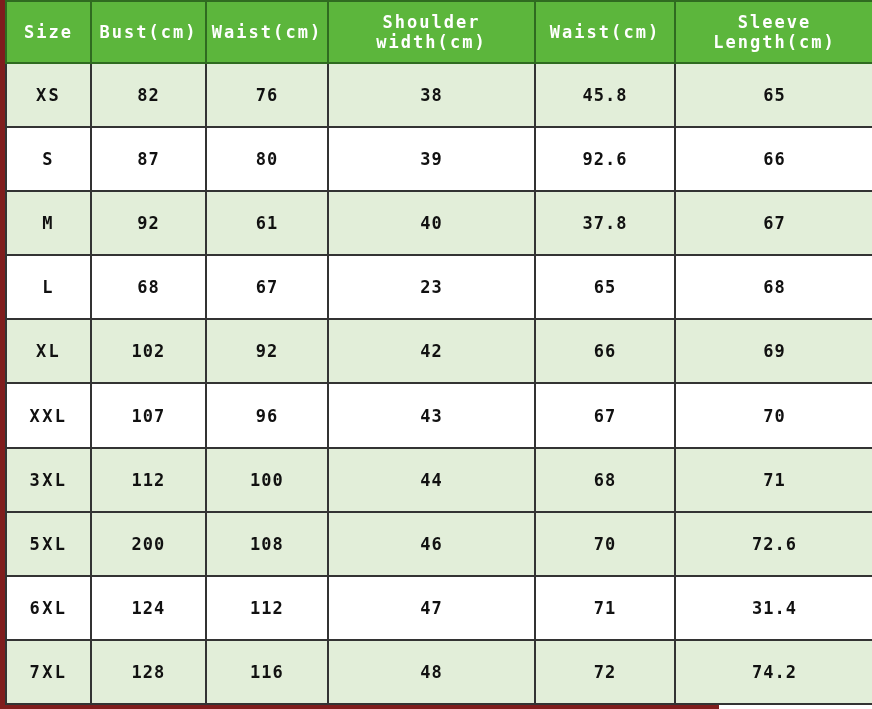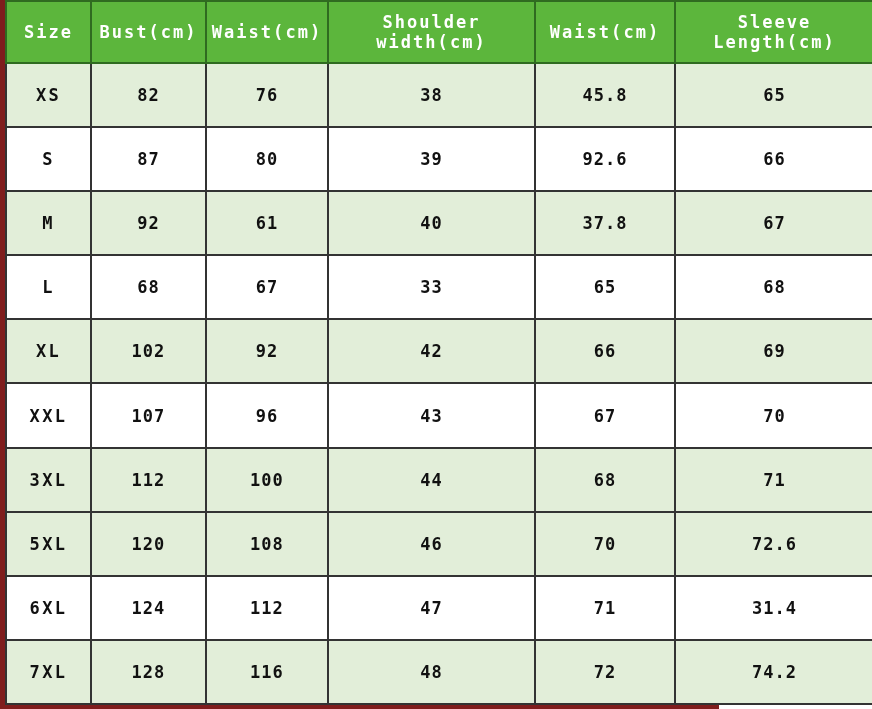--- a/index.html
+++ b/index.html
@@ -115,21 +115,21 @@
           <td>92</td>
           <td>61</td>
           <td>40</td>
           <td>37.8</td>
           <td>67</td>
         </tr>
         <tr>
           <td class="size-cell">L</td>
           <td>68</td>
           <td>67</td>
-          <td>33</td>
+          <td>23</td>
           <td>65</td>
           <td>68</td>
         </tr>
         <tr class="tint">
           <td class="size-cell">XL</td>
           <td>102</td>
           <td>92</td>
           <td>42</td>
           <td>66</td>
           <td>69</td>
@@ -145,21 +145,21 @@
         <tr class="tint">
           <td class="size-cell">3XL</td>
           <td>112</td>
           <td>100</td>
           <td>44</td>
           <td>68</td>
           <td>71</td>
         </tr>
         <tr class="tint">
           <td class="size-cell">5XL</td>
-          <td>120</td>
+          <td>200</td>
           <td>108</td>
           <td>46</td>
           <td>70</td>
           <td>72.6</td>
         </tr>
         <tr>
           <td class="size-cell">6XL</td>
           <td>124</td>
           <td>112</td>
           <td>47</td>

